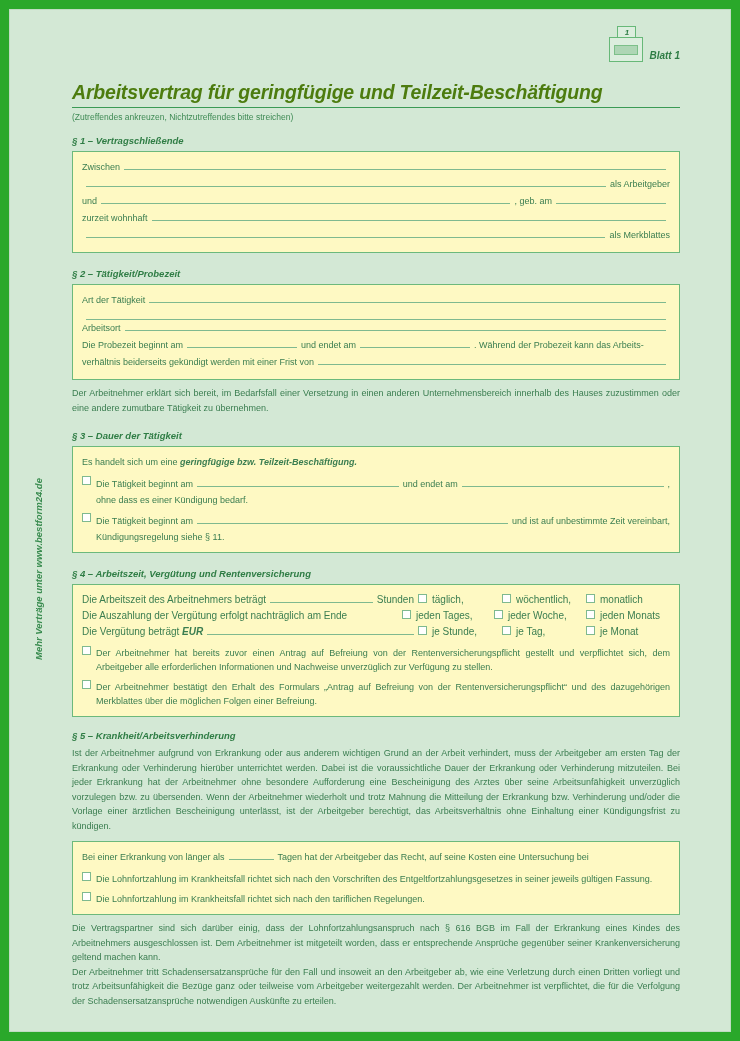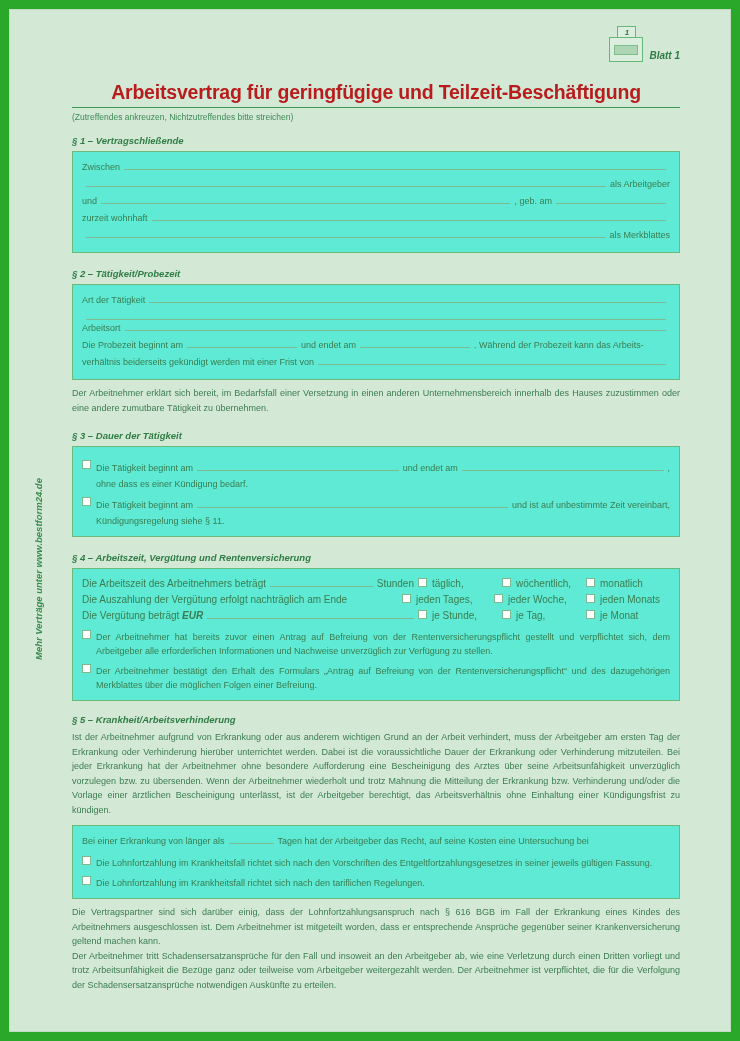--- a/index.html
+++ b/index.html
@@ -111,25 +111,25 @@
     font-size: 10px;
     font-weight: bold;
     font-style: italic;
     color: #2f7d45;
     padding-bottom: 3px;
   }
 
   h1.doc-title {
     font-size: 19.5px;
     font-weight: bold;
-    color: #b91c1c;
+    font-style: italic;
+    color: #4d7c0f;
     letter-spacing: -0.2px;
     line-height: 24px;
     margin-top: 4px;
-    text-align: center;
   }
   .title-rule {
     border-top: 1.5px solid #3a9a55;
     margin-top: 3px;
     margin-bottom: 4px;
   }
   .subtitle {
     font-size: 8.5px;
     color: #3f8a55;
     margin-bottom: 13px;
@@ -141,21 +141,21 @@
     font-weight: bold;
     font-style: italic;
     color: #2f7d45;
     margin-bottom: 5px;
   }
   .sec-title.spaced { margin-top: 15px; }
 
   
   .box {
     border: 1px solid #6cb97c;
-    background: #5eead4;
+    background: #fef9c3;
     padding: 7px 9px 8px 9px;
   }
 
   .ln {
     display: flex;
     align-items: baseline;
     font-size: 9px;
     color: #3a7d50;
     line-height: 17px;
     white-space: nowrap;
@@ -300,20 +300,23 @@
         </div>
         <div class="ln">
           <span class="lbl">verhältnis beiderseits gekündigt werden mit einer Frist von</span>
           <span class="fill"></span>
         </div>
       </div>
       <div class="plain after-box">Der Arbeitnehmer erklärt sich bereit, im Bedarfsfall einer Versetzung in einen anderen Unternehmensbereich innerhalb des Hauses zuzustimmen oder eine andere zumutbare Tätigkeit zu übernehmen.</div>
 
       <div class="sec-title spaced">§ 3 – Dauer der Tätigkeit</div>
       <div class="box">
+        <div class="plain" style="line-height:16px;">
+          <span>Es handelt sich um eine </span><b style="font-style:italic;">geringfügige bzw. Teilzeit-Beschäftigung.</b>
+        </div>
         <div class="cbrow">
           <span class="cb"></span>
           <span class="txt">
             <span class="ln" style="display:flex;">
               <span class="lbl">Die Tätigkeit beginnt am</span>
               <span class="fill"></span>
               <span class="tail">und endet am</span>
               <span class="fill"></span>
               <span class="tail">,</span>
             </span>

